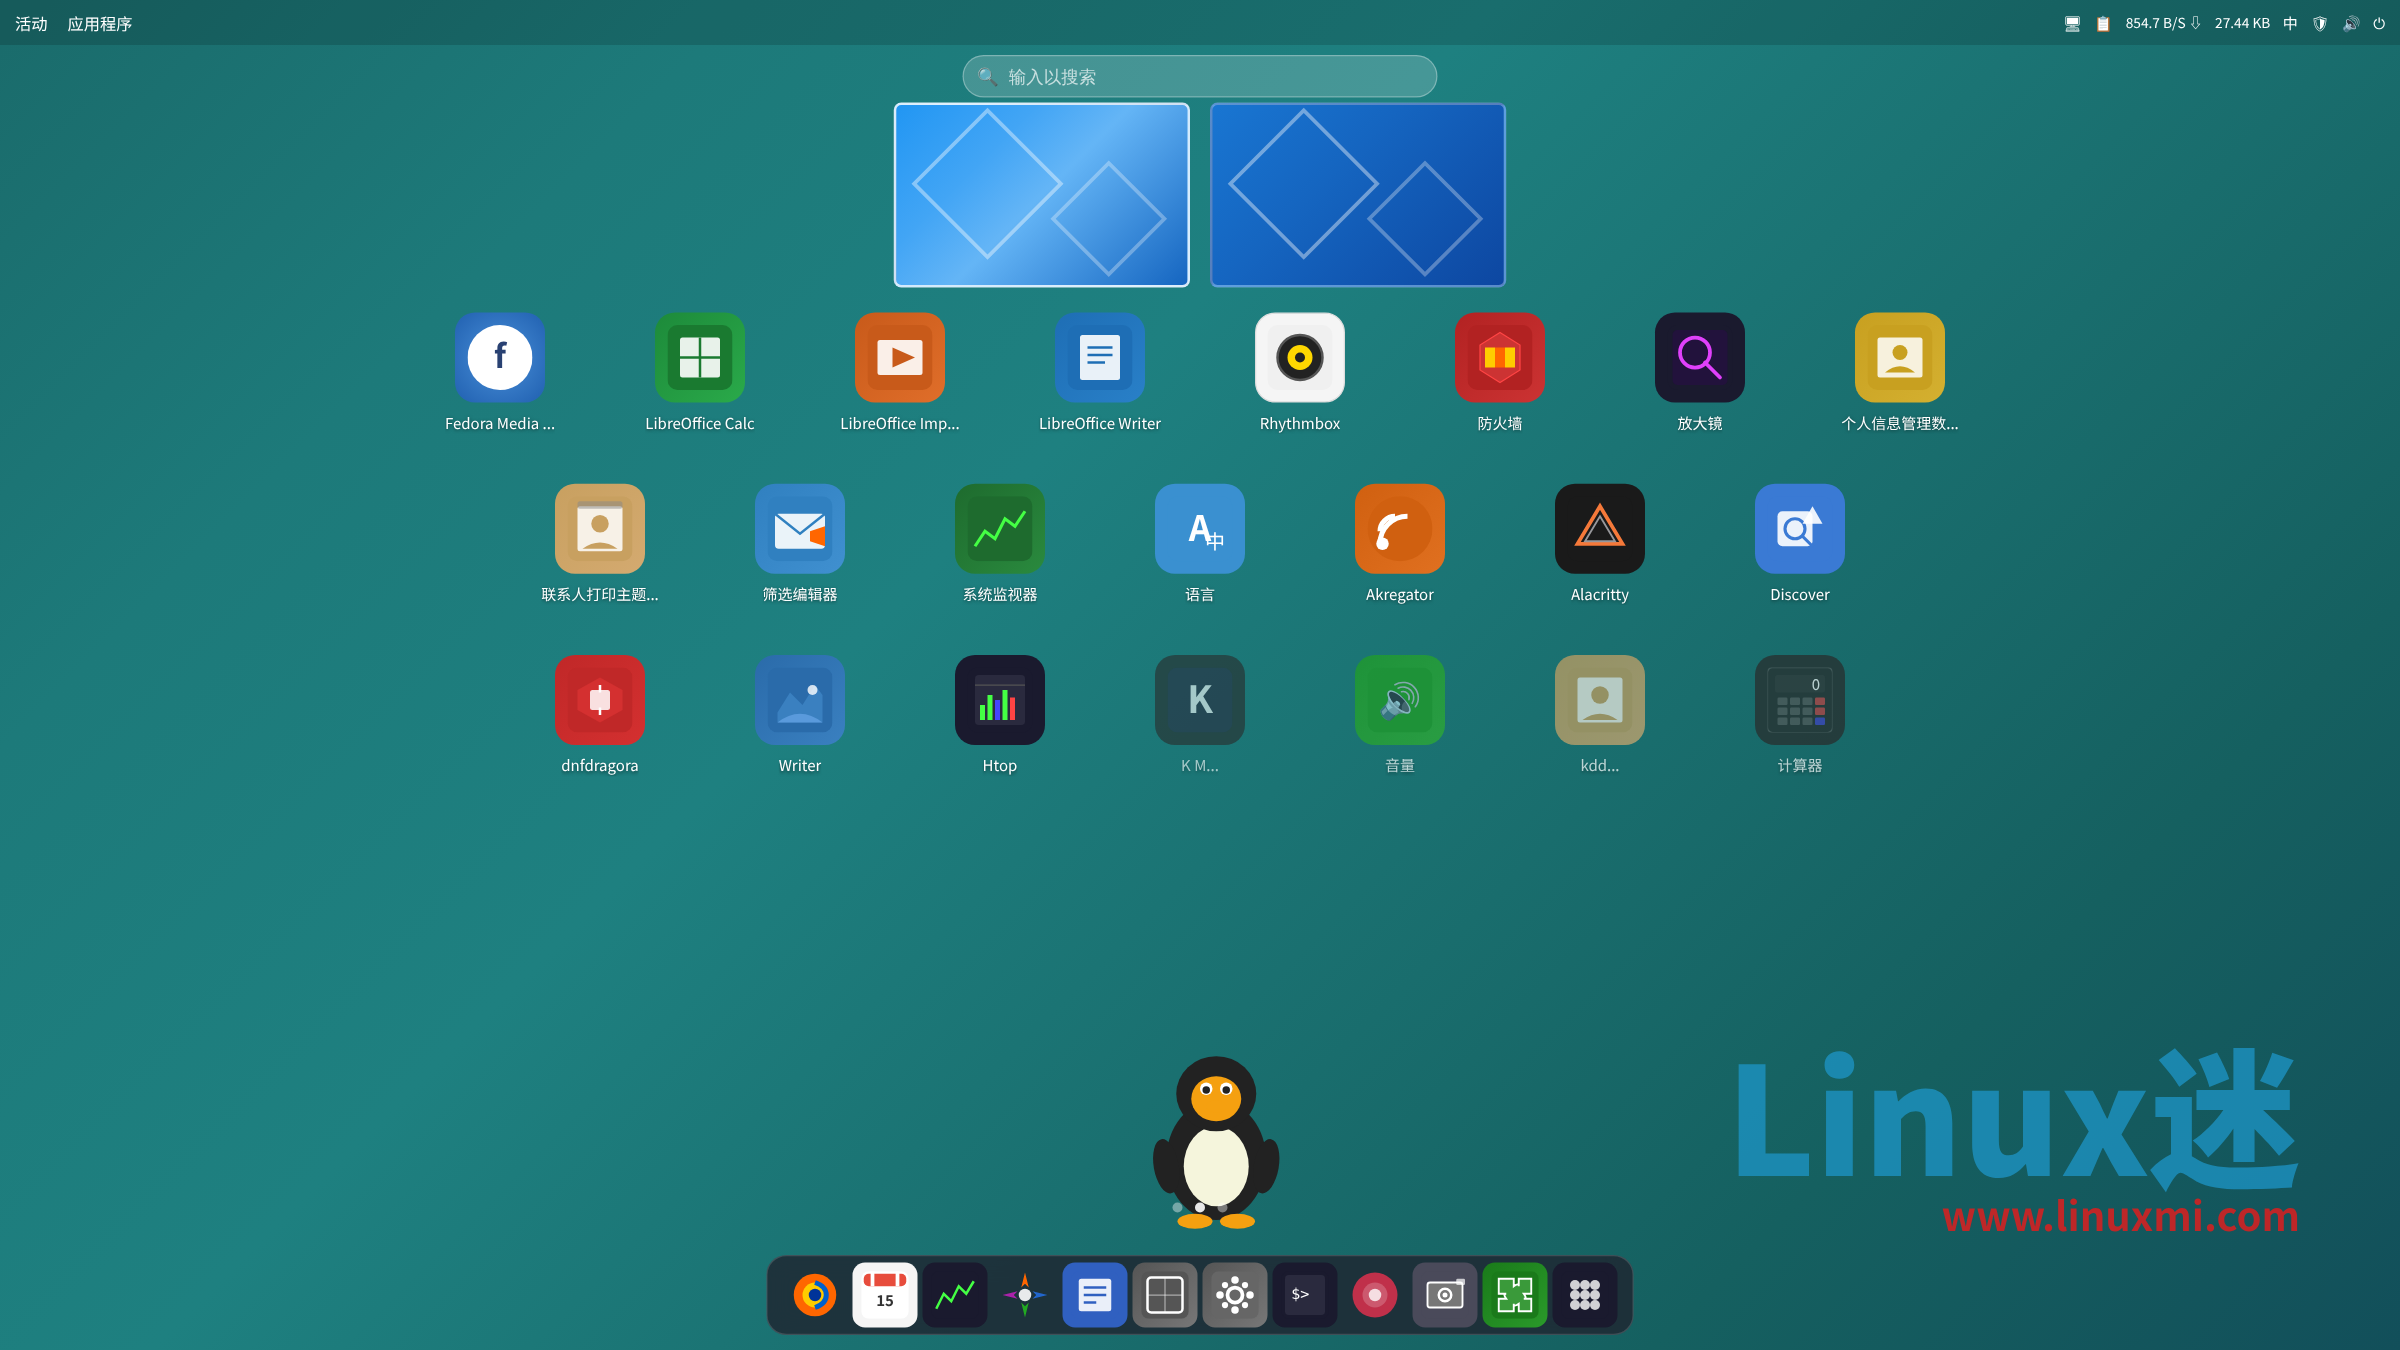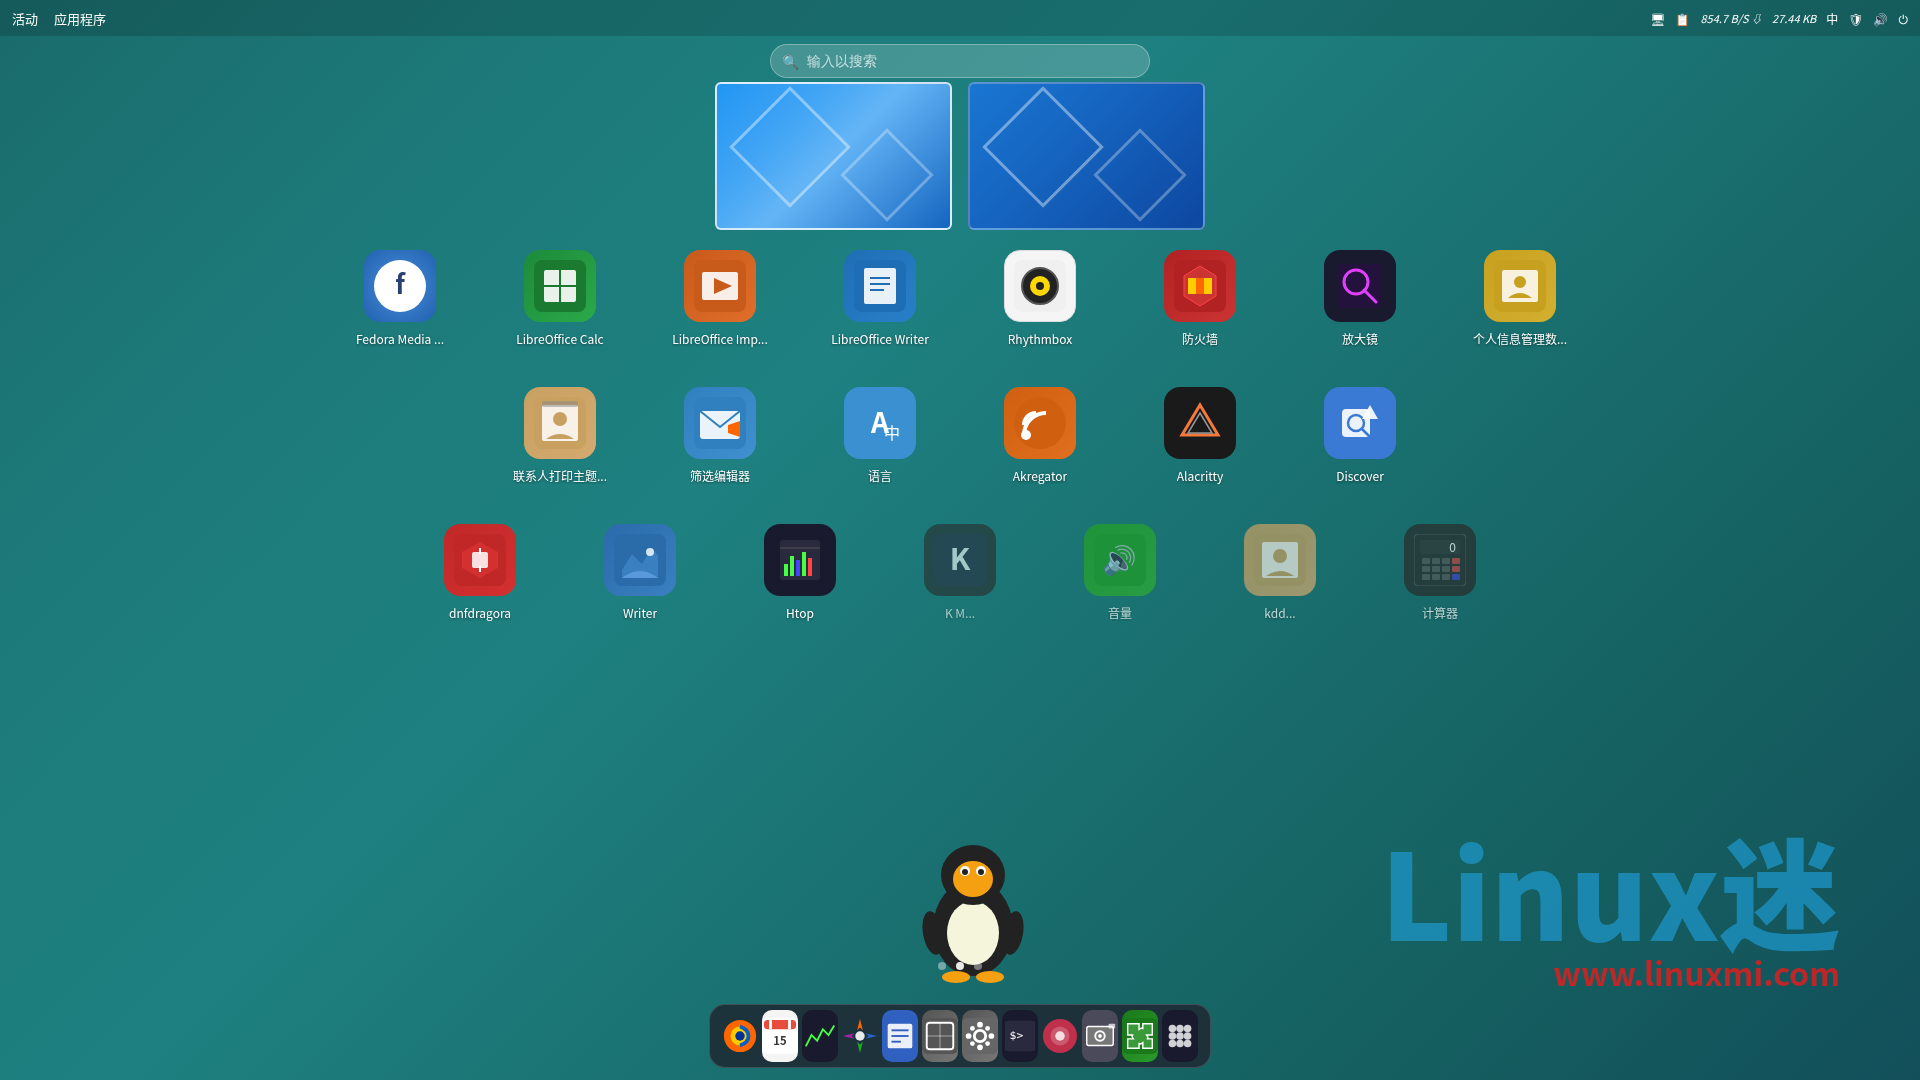--- a/index.html
+++ b/index.html
@@ -35,21 +35,20 @@
     }
     .topbar-right {
       display: flex;
       align-items: center;
       gap: 10px;
       color: white;
       font-size: 12px;
     }
     .topbar-right .net-info {
       font-size: 11px;
-      font-style: italic;
     }
 
     
     .search-container {
       position: absolute;
       top: 44px;
       left: 50%;
       transform: translateX(-50%);
       width: 380px;
     }
@@ -215,21 +214,21 @@
       background: rgba(30,40,50,0.85);
       border-radius: 16px;
       display: flex;
       align-items: center;
       padding: 0 12px;
       gap: 4px;
       backdrop-filter: blur(10px);
       border: 1px solid rgba(255,255,255,0.15);
     }
     .dock-item {
-      width: 36px;
+      width: 52px;
       height: 52px;
       border-radius: 10px;
       display: flex;
       align-items: center;
       justify-content: center;
       cursor: pointer;
       font-size: 28px;
       transition: transform 0.15s;
     }
     .dock-firefox { background: none; }
@@ -428,20 +427,29 @@
         <svg width="52" height="52" viewBox="0 0 52 52">
           <rect width="52" height="52" rx="8" fill="#3080c0"></rect>
           <rect x="6" y="14" width="40" height="28" rx="3" fill="white" opacity="0.9"></rect>
           <polyline points="6,14 26,30 46,14" fill="none" stroke="#3080c0" stroke-width="2"></polyline>
           <polygon points="34,28 46,24 46,40 34,36" fill="#ff6600"></polygon>
         </svg>
       </div>
       <span class="app-label">筛选编辑器</span>
     </div>
 
+    <div class="app-item">
+      <div class="app-icon icon-ksysguard">
+        <svg width="52" height="52" viewBox="0 0 52 52">
+          <rect width="52" height="52" rx="8" fill="#1e6b2e"></rect>
+          <polyline points="6,40 14,28 22,34 30,18 38,24 46,12" fill="none" stroke="#44ff44" stroke-width="2.5"></polyline>
+        </svg>
+      </div>
+      <span class="app-label">系统监视器</span>
+    </div>
 
     <div class="app-item">
       <div class="app-icon icon-language">
         <svg width="52" height="52" viewBox="0 0 52 52">
           <rect width="52" height="52" rx="8" fill="#3a90d0"></rect>
           <text x="26" y="36" text-anchor="middle" font-size="28" font-weight="bold" fill="white">A</text>
           <text x="38" y="42" text-anchor="middle" font-size="16" fill="white">中</text>
         </svg>
       </div>
       <span class="app-label">语言</span>

